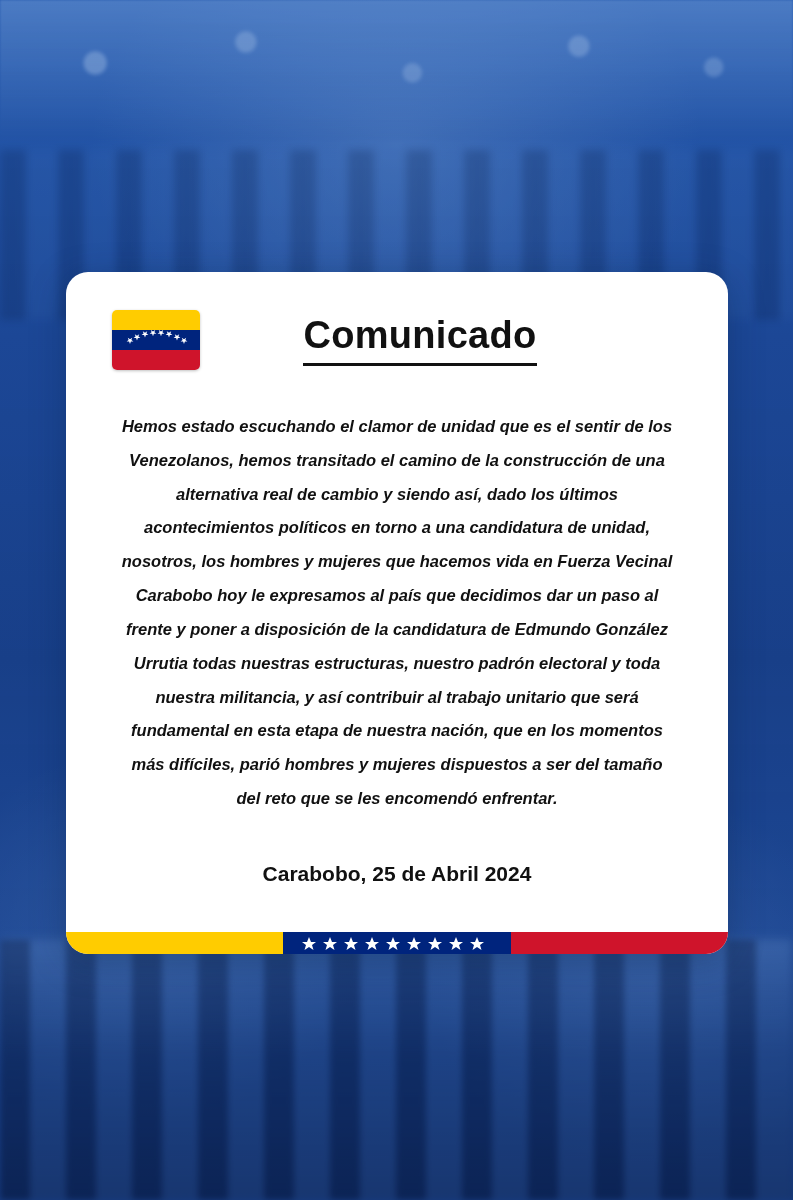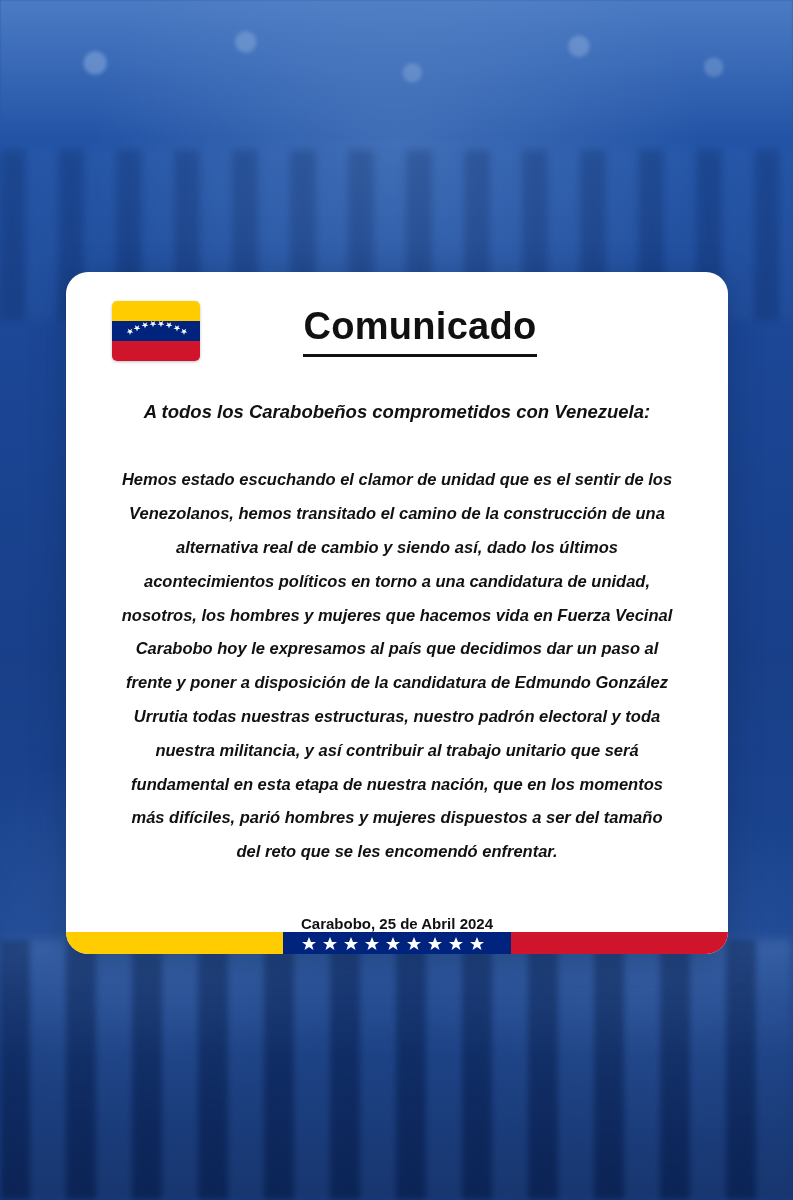--- a/index.html
+++ b/index.html
@@ -172,21 +172,21 @@
     font-weight: 700;
     line-height: 2.05;
     color: #111;
     padding: 0 6px;
     font-style: italic;
   }
 
   .place-date {
     margin-top: 46px;
     text-align: center;
-    font-size: 15px;
+    font-size: 21px;
     font-weight: 700;
     color: #111;
   }
 
   .spacer { flex: 1 1 auto; }
 
   
   .footer-bar {
     height: 22px;
     width: 100%;
@@ -230,21 +230,20 @@
               <polygon points="60,14 60.9,11.6 63.4,11.6 61.4,10.1 62.2,7.7 60,9.2 57.8,7.7 58.6,10.1 56.6,11.6 59.1,11.6"></polygon>
             </g>
           </svg>
         </div>
       </div>
       <div class="title-wrap">
         <span class="doc-title">Comunicado</span>
       </div>
     </div>
 
-    <div class="subtitle">A todos los Carabobeños comprometidos con Venezuela:</div>
 
     <div class="body-text">Hemos estado escuchando el clamor de unidad que es el sentir de los Venezolanos, hemos transitado el camino de la construcción de una alternativa real de cambio y siendo así, dado los últimos acontecimientos políticos en torno a una candidatura de unidad, nosotros, los hombres y mujeres que hacemos vida en Fuerza Vecinal Carabobo hoy le expresamos al país que decidimos dar un paso al frente y poner a disposición de la candidatura de Edmundo González Urrutia todas nuestras estructuras, nuestro padrón electoral y toda nuestra militancia, y así contribuir al trabajo unitario que será fundamental en esta etapa de nuestra nación, que en los momentos más difíciles, parió hombres y mujeres dispuestos a ser del tamaño del reto que se les encomendó enfrentar.</div>
 
     <div class="place-date">Carabobo, 25 de Abril 2024</div>
 
     <div class="spacer"></div>
   </div>
 
   <div class="footer-bar">
     <div class="fb-yellow"></div>

